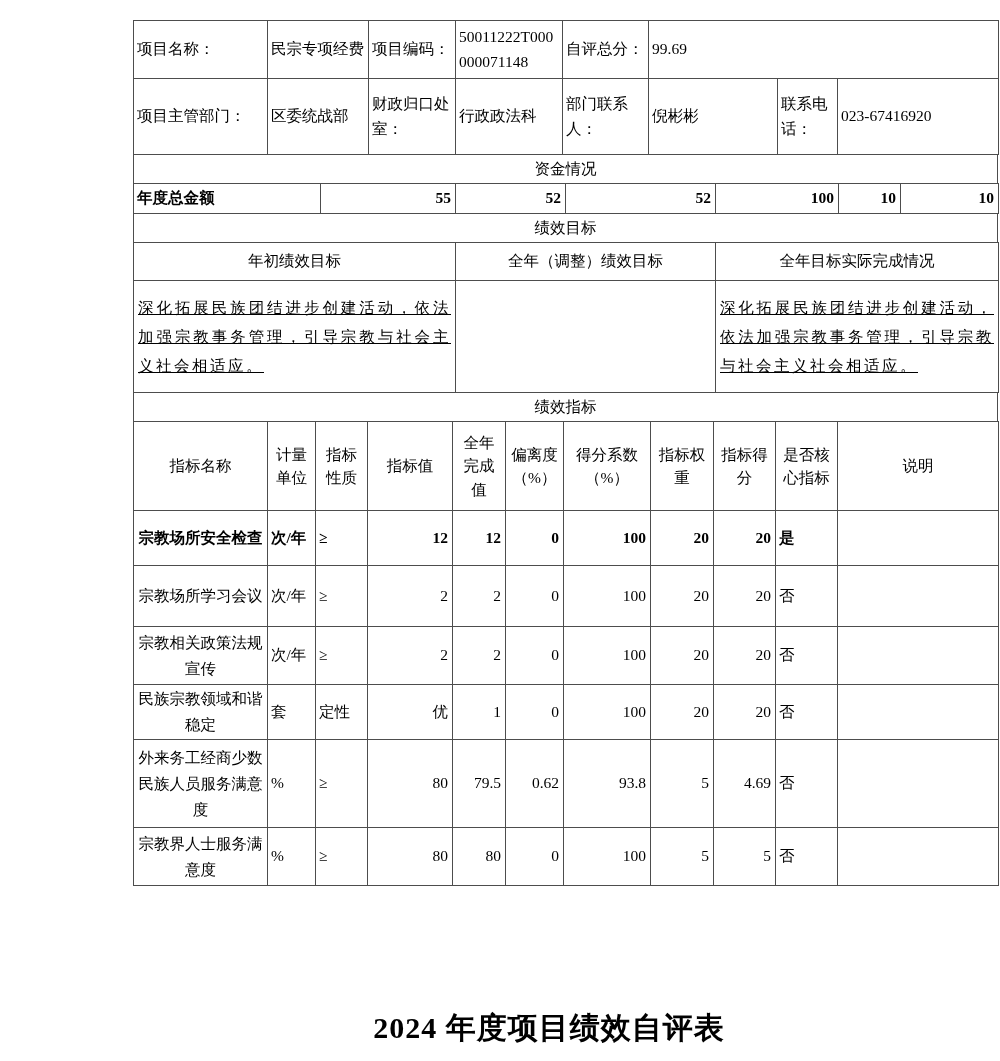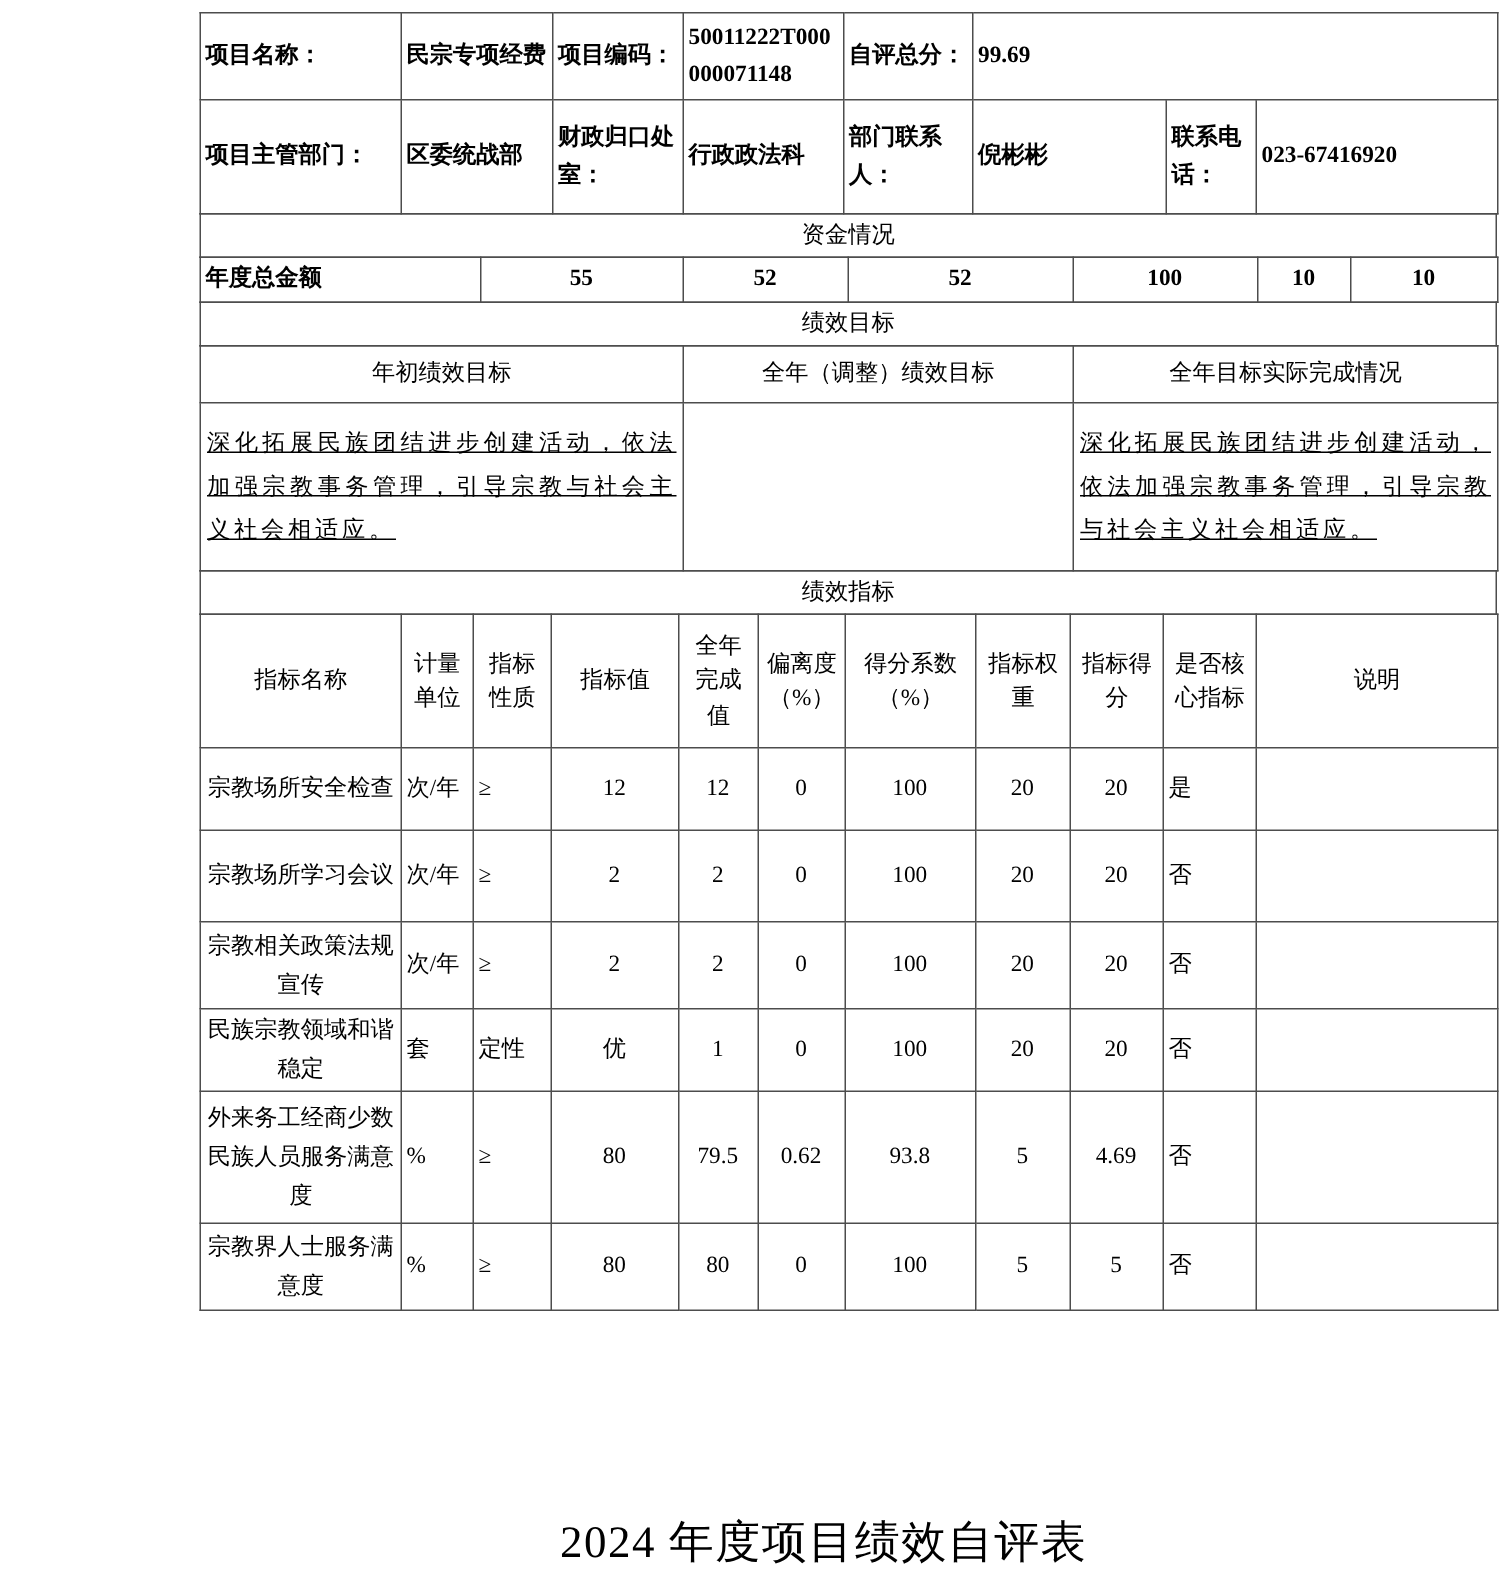--- a/index.html
+++ b/index.html
@@ -4,56 +4,56 @@
 <style>
   html,body{margin:0;padding:0;background:#ffffff;}
   body{
     width:1000px;height:1061px;
     font-family:"Liberation Serif","DejaVu Serif",serif;
     color:#000;
   }
   .doc{position:relative;width:1000px;height:1061px;overflow:hidden;}
   .table-area{position:absolute;left:133px;top:8px;width:865px;}
   table{border-collapse:collapse;table-layout:fixed;width:865px;margin-top:-1px;}
-  table.first{margin-top:0;font-weight:bold;}
+  table.first{margin-top:12px;}
   td{
     border:1px solid #4d4d4d;
     font-size:15.5px;
     line-height:1.55;
     padding:1px 3px;
     vertical-align:middle;
     overflow:hidden;
     word-break:break-all;
   }
   .ctr{text-align:left;}
-  .num{text-align:center;padding-right:4px;}
+  .num{text-align:right;padding-right:4px;}
   .lft{text-align:left;}
   .band td{height:26px;text-align:center;margin-top:26px;}
   .rA1 td{height:55px;}
   .rA2 td{height:73px;}
   .rBh td{height:80px;text-align:center;}
   .rBd td{height:27px;font-weight:bold;}
   .rCh td{height:35px;text-align:center;}
   .rCd td{height:107px;vertical-align:middle;text-decoration:underline;}
   .target-text{
     text-align:justify;text-justify:inter-character;
     letter-spacing:2.5px;line-height:29px;padding:2px 4px;
   }
   .rDh td{height:86px;text-align:center;line-height:1.5;}
   .ind-name{text-align:center;line-height:26px;}
-  .rD0 td{height:52px;}
+  .rD0 td{height:52px;font-weight:bold;}
   .rD1 td{height:58px;}
   .rD2 td{height:55px;}
   .rD3 td{height:52px;}
   .rD4 td{height:85px;margin-top:46px;}
   .rD5 td{height:55px;}
   .footer-title{
     position:absolute;left:133px;top:1008px;width:832px;
     text-align:center;
-    font-size:30px;font-weight:normal;
+    font-size:30px;font-weight:bold;
     letter-spacing:1px;
   }
 </style>
 </head>
 <body>
 
 <div class="doc">
   <div class="table-area">
 
     <table class="first">

